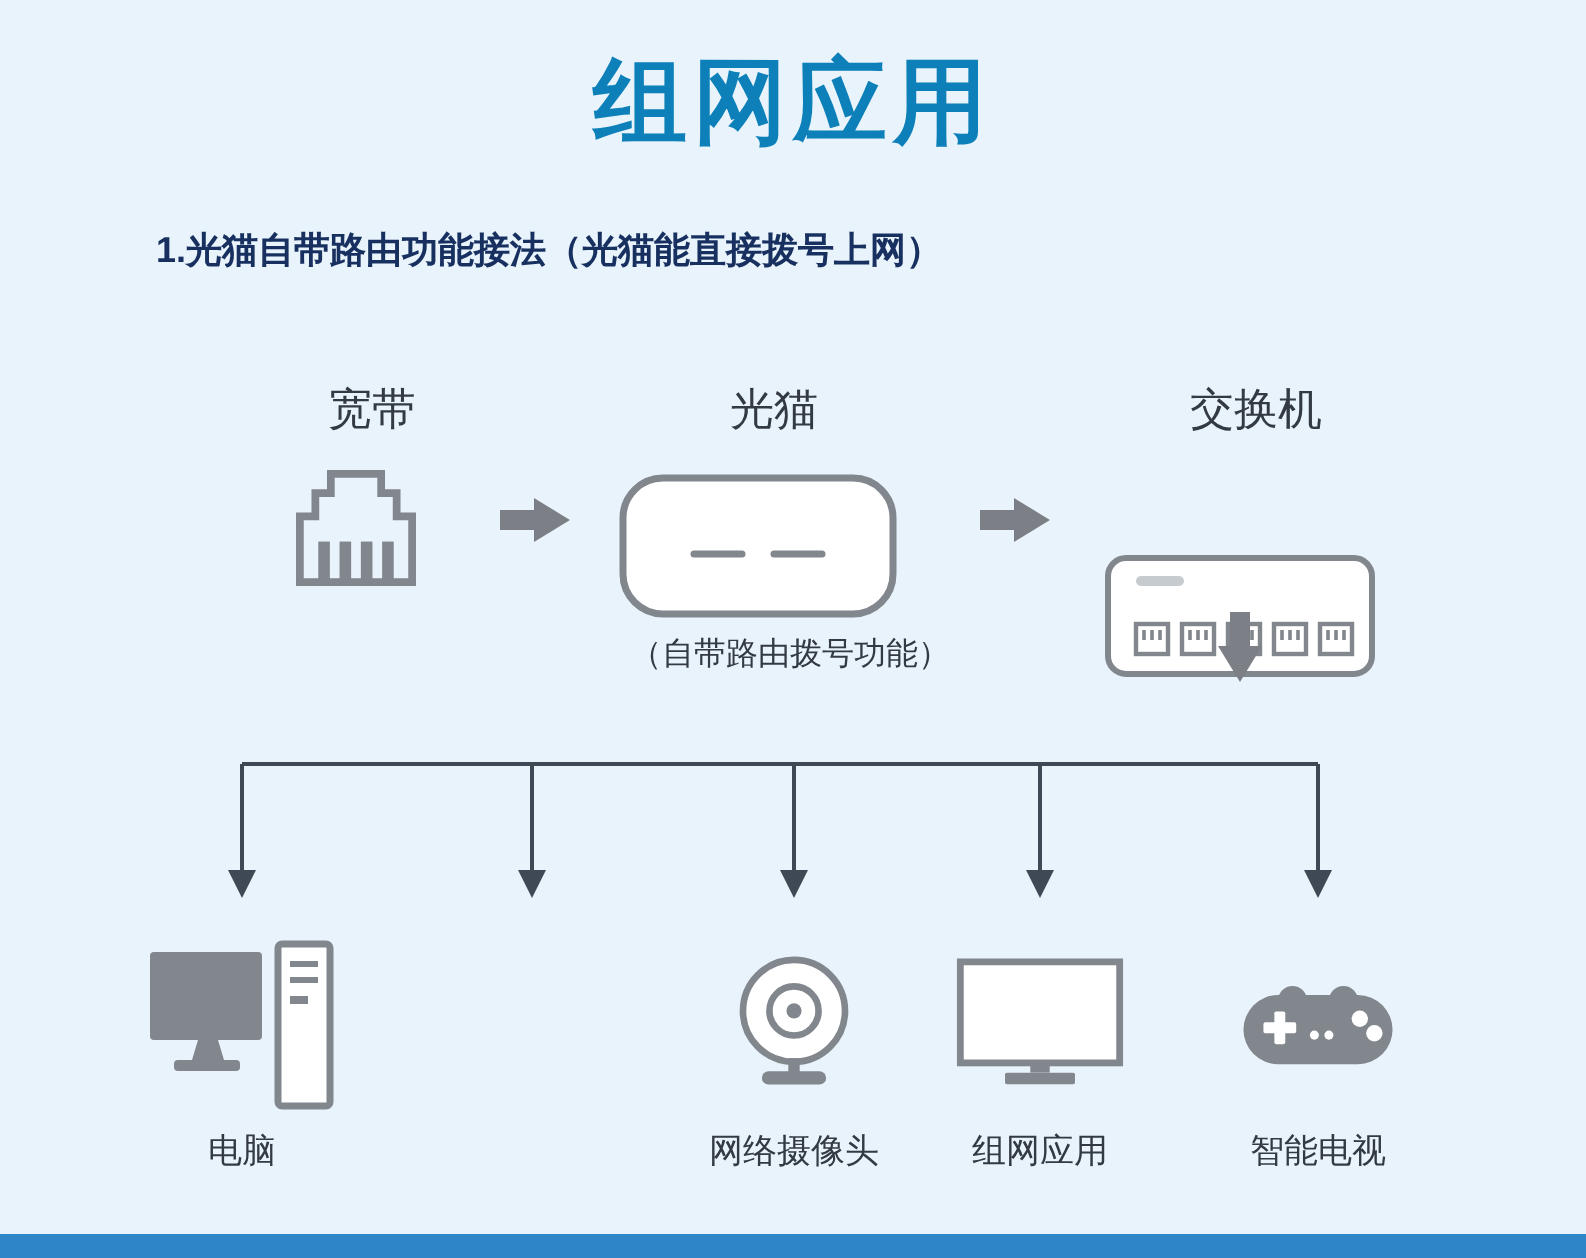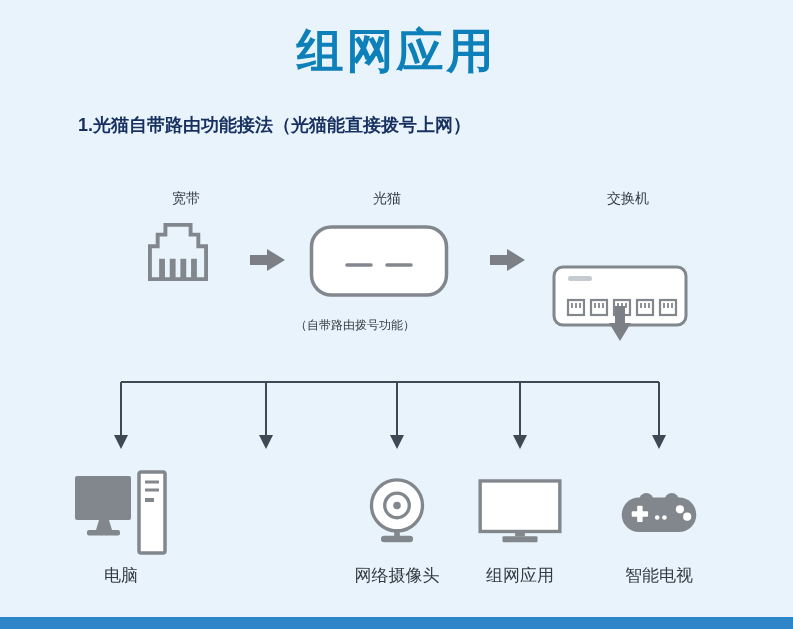--- a/index.html
+++ b/index.html
@@ -12,25 +12,25 @@
   .title {
     position:absolute; top:20px; left:0; width:100%;
     text-align:center; font-size:47px; font-weight:bold;
     color:var(--title-color,#0d80ba); letter-spacing:3px;
   }
   .section-title {
     position:absolute; top:113px; left:78px;
     font-size:18px; font-weight:bold; color:var(--heading-color,#17305f);
   }
   .node { position:absolute; display:flex; flex-direction:column; align-items:center; }
-  .node-label { font-size:14px; color:var(--label-color,#333a42);margin-left:16px; }
+  .node-label { font-size:22px; color:var(--label-color,#333a42);margin-left:16px; }
   .node .icon-wrap { margin-top:14px; display:flex; align-items:flex-start; justify-content:center; }
   .note {
     position:absolute; top:317px; left:295px; width:200px;
-    text-align:left; font-size:12px; color:var(--label-color,#333a42);
+    text-align:center; font-size:16px; color:var(--label-color,#333a42);
   }
   .flow-arrow { position:absolute; }
   .tree { position:absolute; left:0; top:372px; }
   .device { position:absolute; top:462px; width:150px; display:flex; flex-direction:column; align-items:center; }
   .device .icon-box { height:102px; display:flex; align-items:center; justify-content:center; }
   .device-label { font-size:17px; color:var(--label-color,#333a42); }
   .footer-bar { position:absolute; left:0; bottom:0; width:100%; height:12px; background:var(--footer-bar,#2e85c8); }
 
   
   .st { stroke:var(--icon-gray,#82878d); fill:none; }

